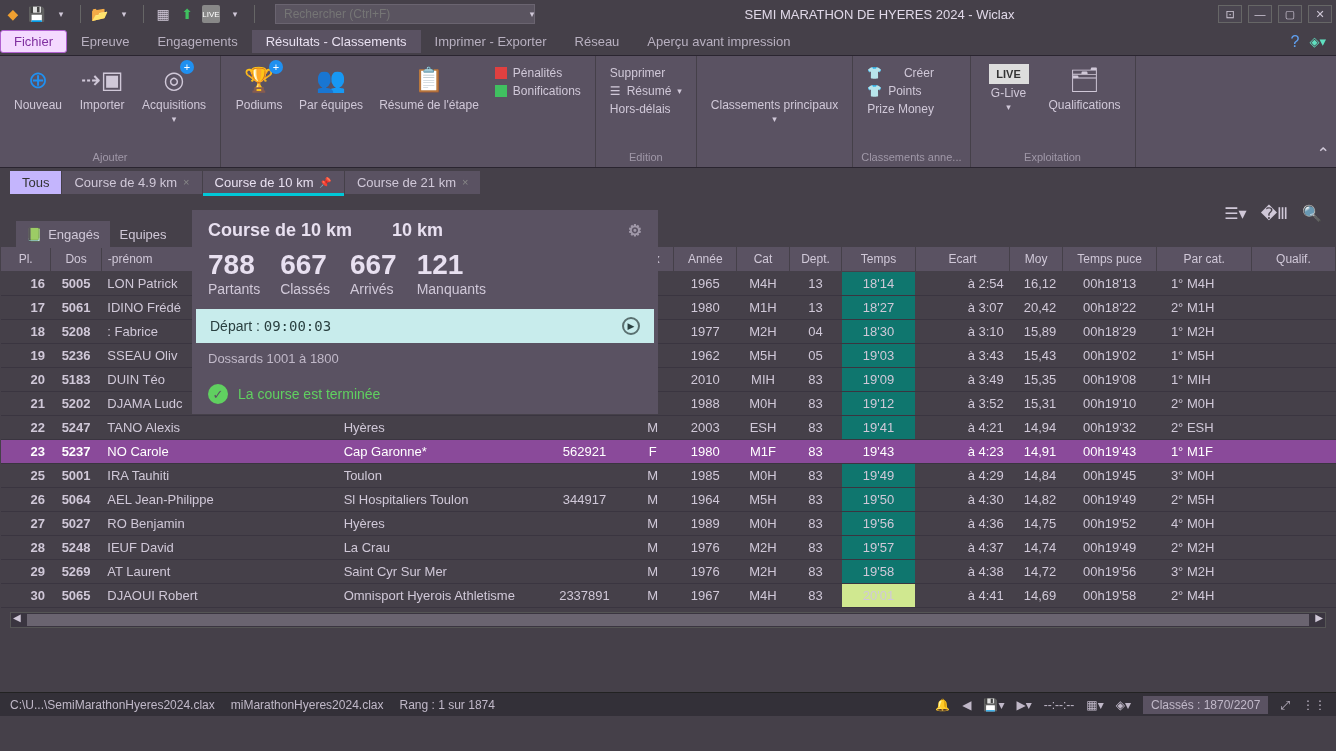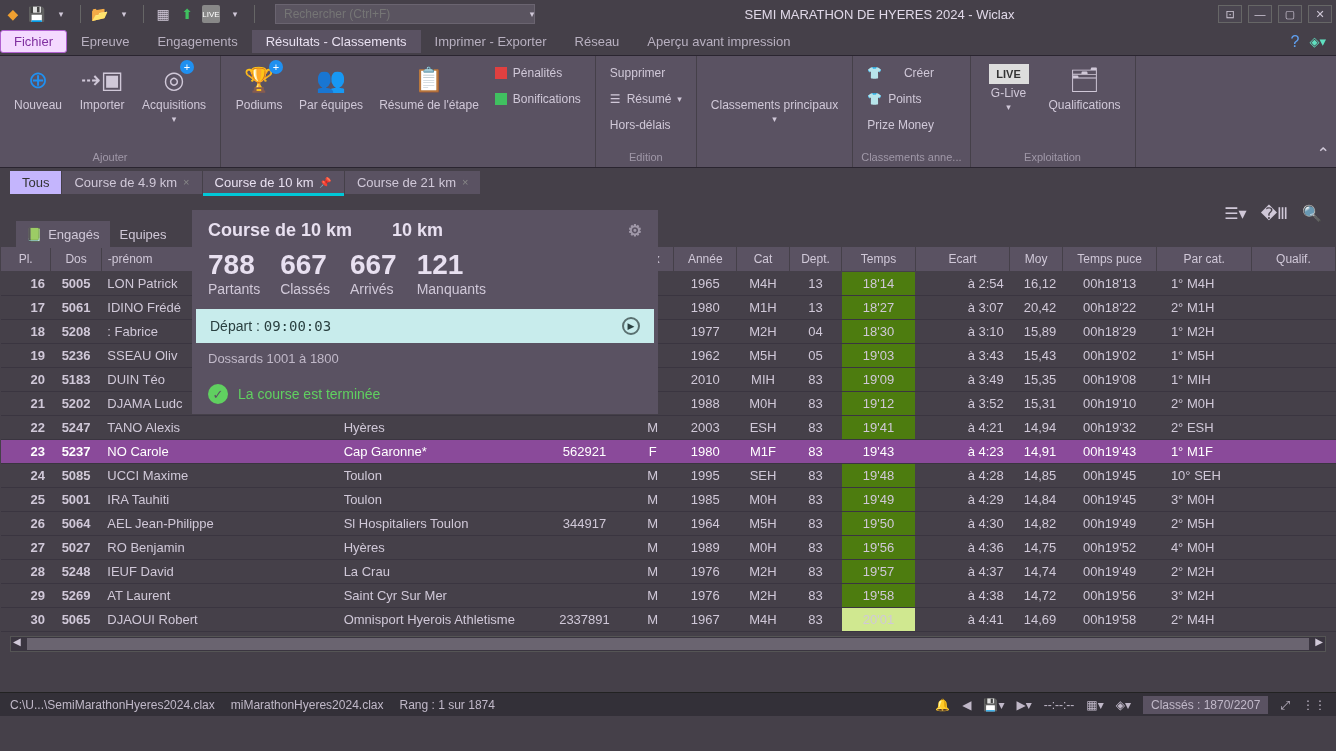--- a/index.html
+++ b/index.html
@@ -22,21 +22,21 @@
 .menu-item.selected { background: #5a5262; color: #e8e0f0; }
 .menubar-right { margin-left: auto; display: flex; gap: 10px; padding-right: 10px; align-items: center; }
 
 
 .ribbon { height: 112px; background: #5a5262; display: flex; border-bottom: 1px solid #2a2530; position: relative; }
 .ribbon-group { border-right: 1px solid #454049; padding: 4px 8px; display: flex; flex-direction: column; }
 .ribbon-group-items { display: flex; gap: 4px; flex: 1; }
 .ribbon-btn { display: flex; flex-direction: column; align-items: center; justify-content: flex-start; padding: 4px 6px; min-width: 60px; color: #d0c8d8; font-size: 12px; text-align: center; gap: 2px; }
 .ribbon-btn-icon { width: 32px; height: 32px; display: flex; align-items: center; justify-content: center; font-size: 24px; }
 .ribbon-group-label { text-align: center; font-size: 11px; color: #a098a8; padding-top: 2px; }
-.ribbon-small-col { display: flex; flex-direction: column; gap: 8px; }
+.ribbon-small-col { display: flex; flex-direction: column; gap: 0; }
 .ribbon-small-btn { display: flex; align-items: center; gap: 6px; padding: 2px 6px; font-size: 12px; color: #d0c8d8; }
 .ribbon-expand { position: absolute; right: 6px; bottom: 4px; font-size: 16px; color: #d0c8d8; }
 
 
 .subtabs { height: 28px; background: #454049; display: flex; align-items: center; padding-left: 10px; gap: 0; }
 .subtab { padding: 4px 12px; background: #5a5262; color: #d0c8d8; font-size: 13px; border-right: 1px solid #454049; display: flex; align-items: center; gap: 6px; position: relative; }
 .subtab.light { background: #c4b5fd; color: #333; }
 .subtab.active { background: #5a5262; color: #e8e0f0; }
 .subtab .close-x { font-size: 11px; color: #888; }
 .subtab .pin { font-size: 10px; color: #888; }
@@ -63,21 +63,21 @@
 .info-status-icon { width: 20px; height: 20px; background: #60d060; border-radius: 50%; color: #5a5262; display: flex; align-items: center; justify-content: center; font-size: 13px; }
 .info-focus { padding: 8px 16px; display: flex; align-items: center; gap: 10px; color: #d0c8d8; font-size: 14px; }
 .info-checkbox { width: 16px; height: 16px; border: 2px solid #a098a8; }
 .table-toolbar { height: 34px; display: flex; align-items: center; justify-content: flex-end; padding: 0 14px; gap: 14px; color: #d0c8d8; font-size: 16px; }
 .data-table { width: 100%; border-collapse: collapse; font-size: 13px; }
 .data-table th { background: #5a5262; color: #d0c8d8; font-weight: normal; padding: 5px 6px; text-align: center; border: 1px solid #454049; font-size: 12px; }
 .data-table td { padding: 4px 6px; text-align: center; border-bottom: 1px solid #3a3540; color: #d0c8d8; }
 .data-table td.left { text-align: left; }
 .data-table td.right { text-align: right; }
 .data-table tr.selected td { background: #8a4a9a; color: #fff; }
-.temps-cell { background: #4d7c0f; color: #504020; }
+.temps-cell { background: #0f766e; color: #504020; }
 .temps-cell.green { background: #d0e890; }
 tr.selected .temps-cell { background: #f0d890; color: #504020; }
 
 
 .statusbar { height: 24px; background: #333038; display: flex; align-items: center; padding: 0 10px; font-size: 12px; color: #c0b8c8; gap: 16px; border-top: 1px solid #222; }
 .statusbar-right { margin-left: auto; display: flex; align-items: center; gap: 12px; }
 .sb-box { padding: 2px 8px; background: #5a5262; }
 .scrollbar-h { height: 16px; background: #3a3540; margin: 4px 10px; border: 1px solid #555; position: relative; }
 .scrollbar-h-thumb { position: absolute; left: 16px; right: 16px; top: 1px; bottom: 1px; background: #6a6470; }
 
@@ -470,37 +470,20 @@
               <td>M1F</td>
               <td>83</td>
               <td class="temps-cell">19'43</td>
               <td class="right">à 4:23</td>
               <td class="right">14,91</td>
               <td>00h19'43</td>
               <td class="left" style="padding-left:14px;">1° M1F</td>
               <td></td>
             </tr>
             <tr>
-              <td class="right" style="font-weight:bold;">24</td>
-              <td style="font-weight:bold;">5085</td>
-              <td class="left">UCCI Maxime</td>
-              <td class="left">Toulon</td>
-              <td></td>
-              <td>M</td>
-              <td>1995</td>
-              <td>SEH</td>
-              <td>83</td>
-              <td class="temps-cell">19'48</td>
-              <td class="right">à 4:28</td>
-              <td class="right">14,85</td>
-              <td>00h19'45</td>
-              <td class="left" style="padding-left:14px;">10° SEH</td>
-              <td></td>
-            </tr>
-            <tr>
               <td class="right" style="font-weight:bold;">25</td>
               <td style="font-weight:bold;">5001</td>
               <td class="left">IRA Tauhiti</td>
               <td class="left">Toulon</td>
               <td></td>
               <td>M</td>
               <td>1985</td>
               <td>M0H</td>
               <td>83</td>
               <td class="temps-cell">19'49</td>

